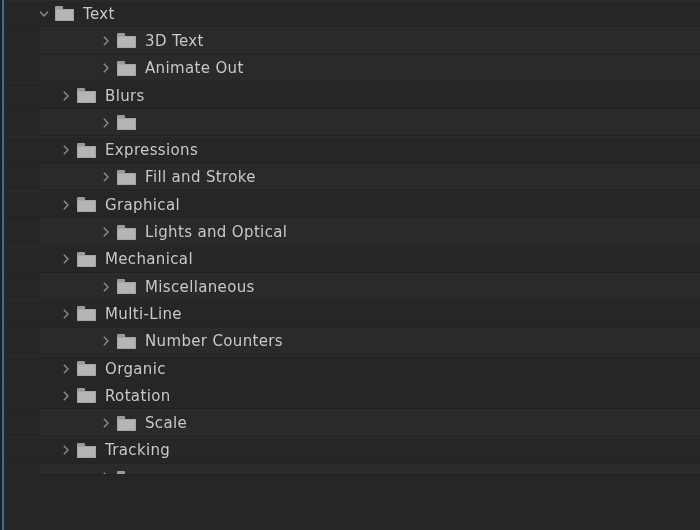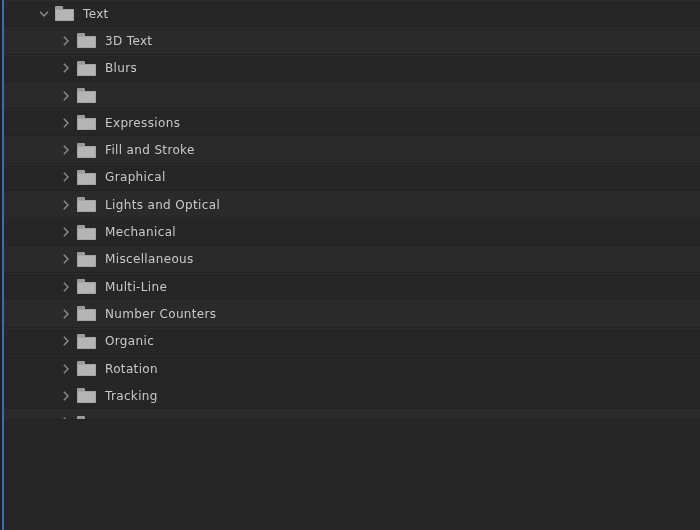--- a/index.html
+++ b/index.html
@@ -59,20 +59,21 @@
     box-sizing: border-box;
     display: flex;
     align-items: center;
     background: #262626;
     border-bottom: 1px solid #222222;
     border-top: 1px solid #2c2c2c;
     white-space: nowrap;
   }
   .tree-row.alt {
     background: #2a2a2a;
+    margin-left: 40px;
   }
 
   
   .tree-row.level-0 { padding-left: 36px; }
   .tree-row.level-1 { padding-left: 58px; }
 
   .twisty {
     flex: 0 0 auto;
     width: 16px;
     height: 16px;
@@ -116,21 +117,21 @@
     width: 19px;
     height: 12px;
     background: #b5b5b5;
     border-radius: 0 1px 1px 1px;
     box-shadow: inset 0 0 0 1px #a4a4a4;
   }
 
   .row-label {
     flex: 0 1 auto;
     color: #c9c9c9;
-    font-size: 12px;
+    font-size: 15px;
     line-height: 20px;
     letter-spacing: 0.35px;
     font-family: "DejaVu Sans", sans-serif;
     font-weight: 400;
     overflow: hidden;
     text-overflow: clip;
   }
 
   
   .tree-row.clipped {
@@ -174,20 +175,32 @@
           <svg width="12" height="12" viewBox="0 0 12 12">
             <path d="M4.3 2.2 L8.0 6.0 L4.3 9.8"></path>
           </svg>
         </span>
         <span class="folder-icon">
           <span class="f-tab"></span>
           <span class="f-body"></span>
         </span>
         <span class="row-label">3D Text</span>
       </div>
+      <div class="tree-row level-1 alt">
+        <span class="twisty">
+          <svg width="12" height="12" viewBox="0 0 12 12">
+            <path d="M4.3 2.2 L8.0 6.0 L4.3 9.8"></path>
+          </svg>
+        </span>
+        <span class="folder-icon">
+          <span class="f-tab"></span>
+          <span class="f-body"></span>
+        </span>
+        <span class="row-label">Animate Out</span>
+      </div>
       <div class="tree-row level-1">
         <span class="twisty">
           <svg width="12" height="12" viewBox="0 0 12 12">
             <path d="M4.3 2.2 L8.0 6.0 L4.3 9.8"></path>
           </svg>
         </span>
         <span class="folder-icon">
           <span class="f-tab"></span>
           <span class="f-body"></span>
         </span>
@@ -317,20 +330,32 @@
           <svg width="12" height="12" viewBox="0 0 12 12">
             <path d="M4.3 2.2 L8.0 6.0 L4.3 9.8"></path>
           </svg>
         </span>
         <span class="folder-icon">
           <span class="f-tab"></span>
           <span class="f-body"></span>
         </span>
         <span class="row-label">Rotation</span>
       </div>
+      <div class="tree-row level-1 alt">
+        <span class="twisty">
+          <svg width="12" height="12" viewBox="0 0 12 12">
+            <path d="M4.3 2.2 L8.0 6.0 L4.3 9.8"></path>
+          </svg>
+        </span>
+        <span class="folder-icon">
+          <span class="f-tab"></span>
+          <span class="f-body"></span>
+        </span>
+        <span class="row-label">Scale</span>
+      </div>
       <div class="tree-row level-1">
         <span class="twisty">
           <svg width="12" height="12" viewBox="0 0 12 12">
             <path d="M4.3 2.2 L8.0 6.0 L4.3 9.8"></path>
           </svg>
         </span>
         <span class="folder-icon">
           <span class="f-tab"></span>
           <span class="f-body"></span>
         </span>

